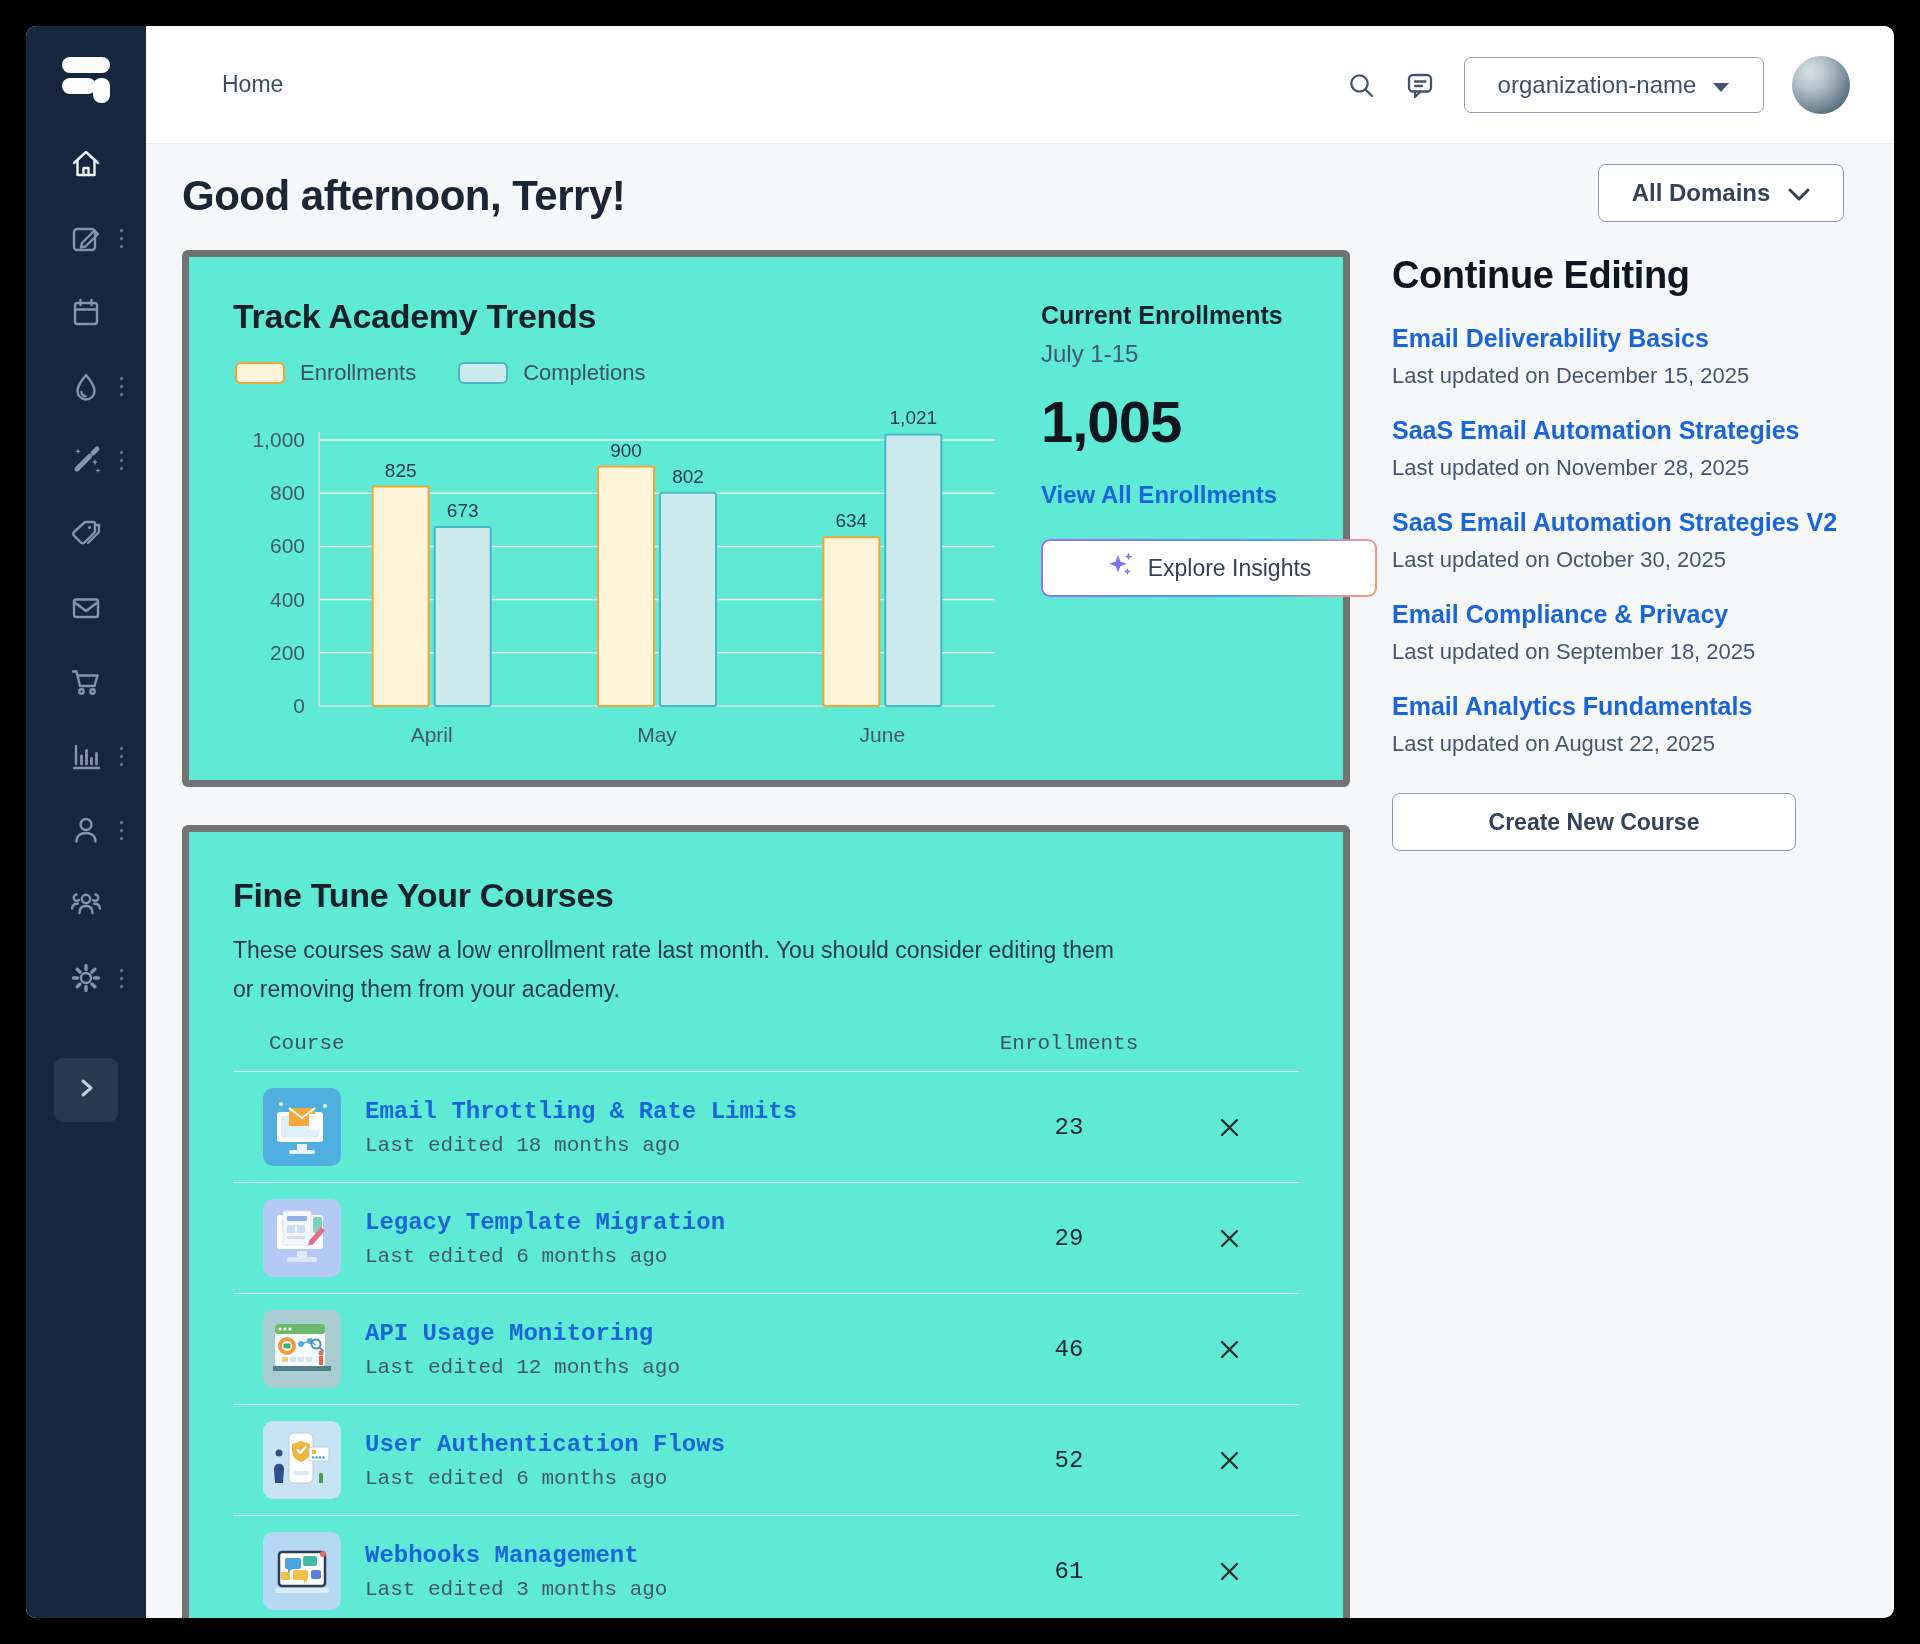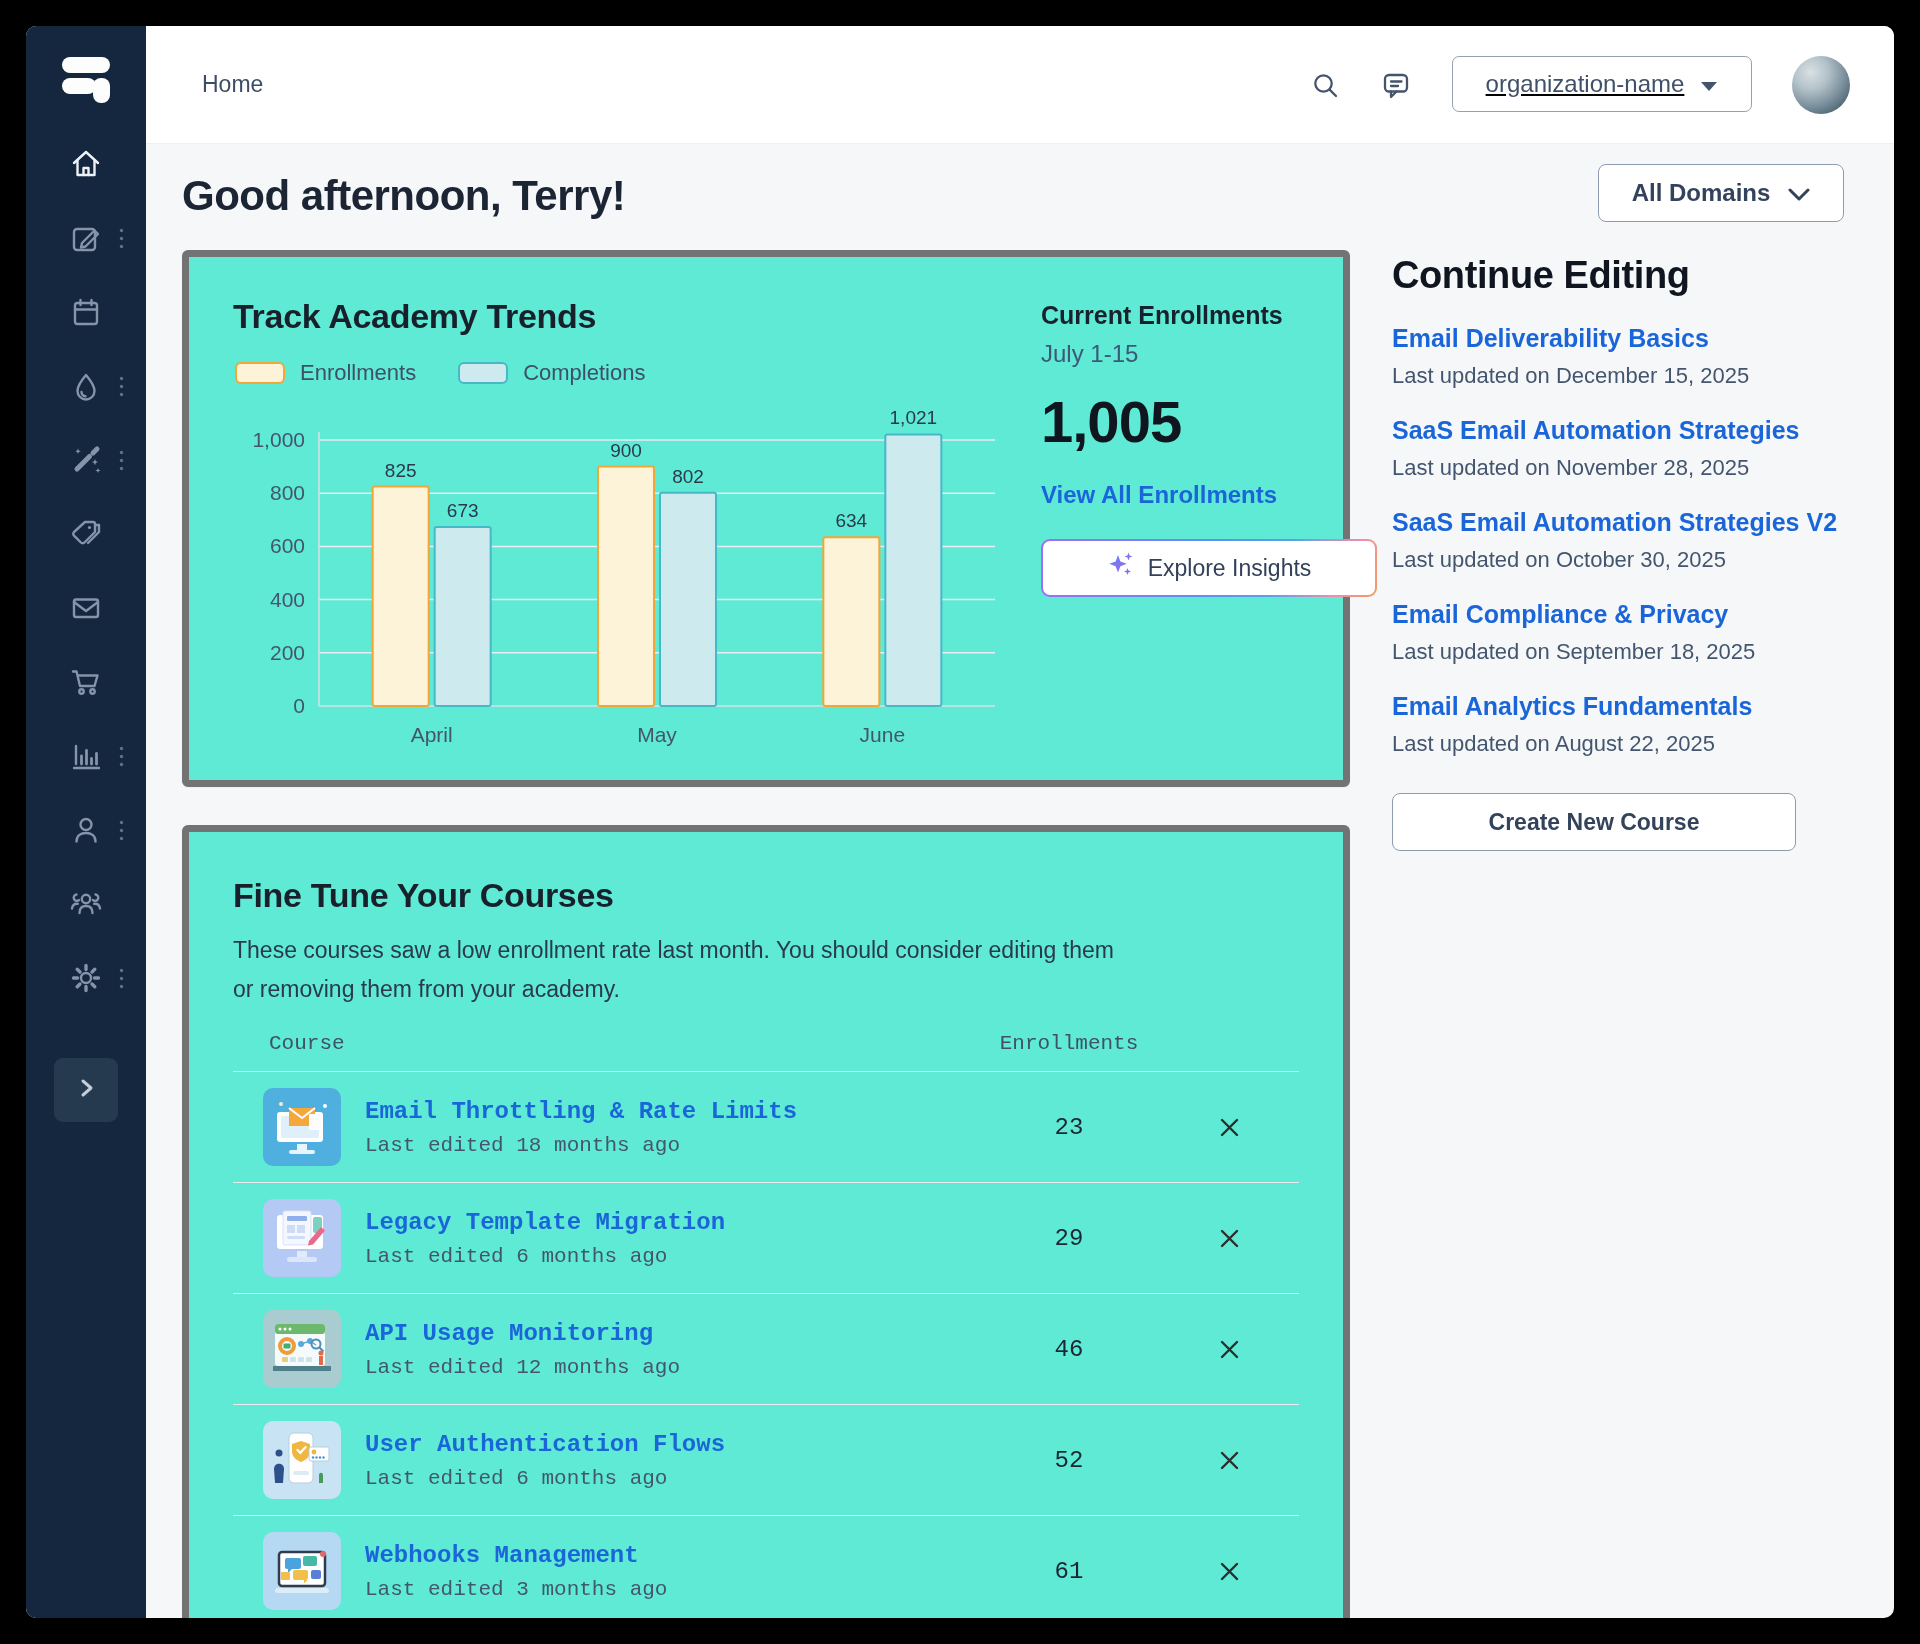--- a/index.html
+++ b/index.html
@@ -10,23 +10,23 @@
   
   .sidebar { width:120px; background:#14273e; flex-shrink:0; display:flex; flex-direction:column; align-items:center; padding-top:24px; }
   .logo { width:58px; height:58px; margin-bottom:36px; display:flex; align-items:center; justify-content:center; }
   .nav-item { position:relative; width:40px; height:40px; margin-bottom:34px; color:#8494a9; display:flex; align-items:center; justify-content:center; cursor:pointer; }
   .nav-item.active { color:#eef2f7; }
   .nav-item .dots { position:absolute; left:52px; top:9px; color:#5f708a; }
   .expand-btn { width:64px; height:64px; margin-top:26px; background:#25394f; border-radius:9px; display:flex; align-items:center; justify-content:center; color:#c3cdd9; cursor:pointer; }
 
   
   .main { flex:1; display:flex; flex-direction:column; min-width:0; }
-  .topbar { height:118px; background:#fff; border-bottom:1px solid #edf0f3; display:flex; align-items:center; padding:0 44px 0 56px; flex-shrink:0; }
+  .topbar { height:118px; background:#fff; border-bottom:1px solid #edf0f3; display:flex; align-items:center; padding:0 44px 0 76px; flex-shrink:0; }
   .breadcrumb { font-size:23px; color:#3c4e66; }
-  .topbar-right { margin-left:auto; display:flex; gap:40px;text-decoration:underline; }
+  .topbar-right { margin-left:auto; display:flex; align-items:center; gap:28px; }
   .icon-btn { color:#44546c; display:flex; align-items:center; cursor:pointer; }
   .org-select { height:56px; min-width:300px; border:1.5px solid #94a1b3; border-radius:7px; background:#fff; display:flex; align-items:center; justify-content:center; gap:16px; padding:0 24px; font-size:24px; color:#3f5068; cursor:pointer; }
   .avatar { width:58px; height:58px; border-radius:50%; background:radial-gradient(circle at 32% 28%, #d9e1e4 0%, #b3c2ca 30%, #7e939f 58%, #48606c 85%, #32434c 100%); cursor:pointer; }
 
   .content { flex:1; display:flex; padding:14px 50px 0 36px; gap:42px; overflow:hidden; }
   .left-col { width:1168px; flex-shrink:0; }
   .greeting { font-size:42px; font-weight:800; color:#1c2533; letter-spacing:-0.5px; margin:14px 0 30px 0; }
 
   .card { background:#5eead4; border:7px solid #737373; border-radius:6px; box-shadow:0 1px 2px rgba(16,24,40,.04); }
 

